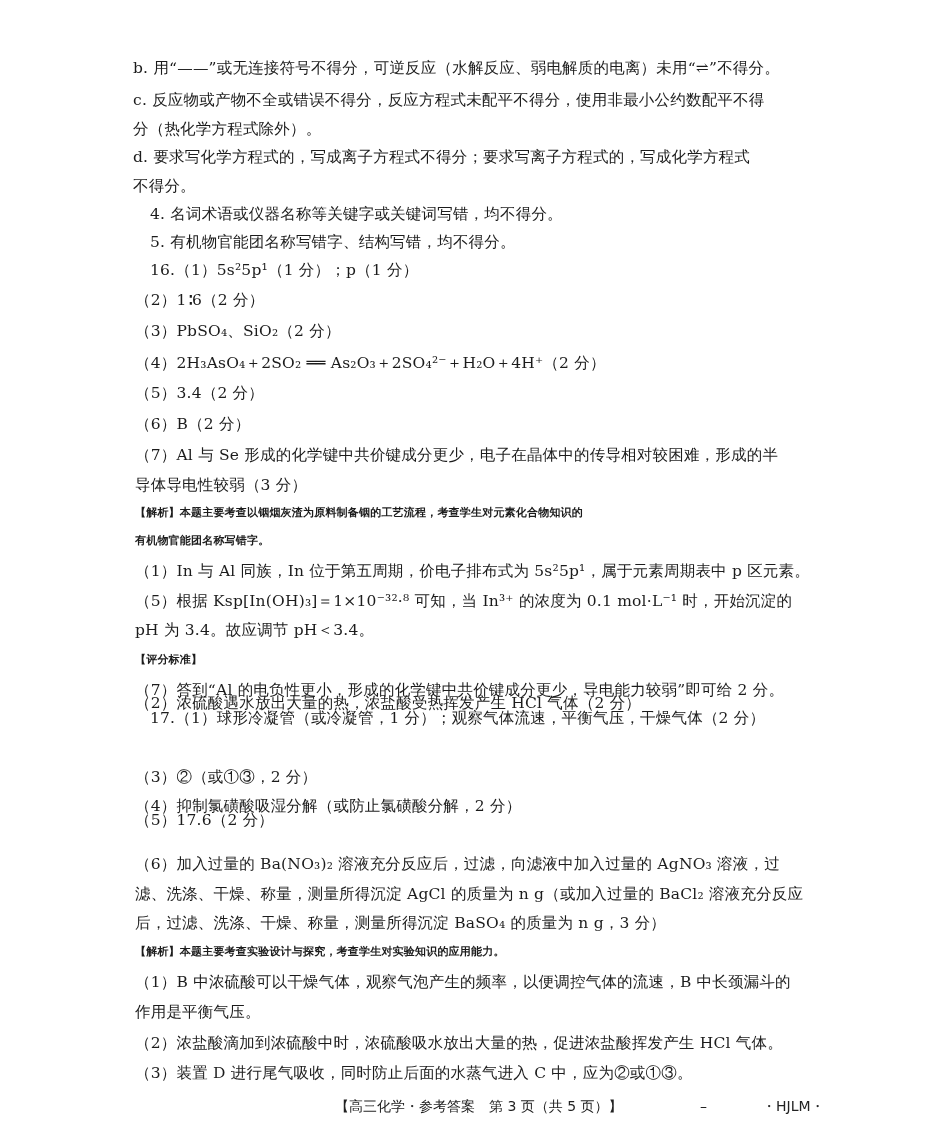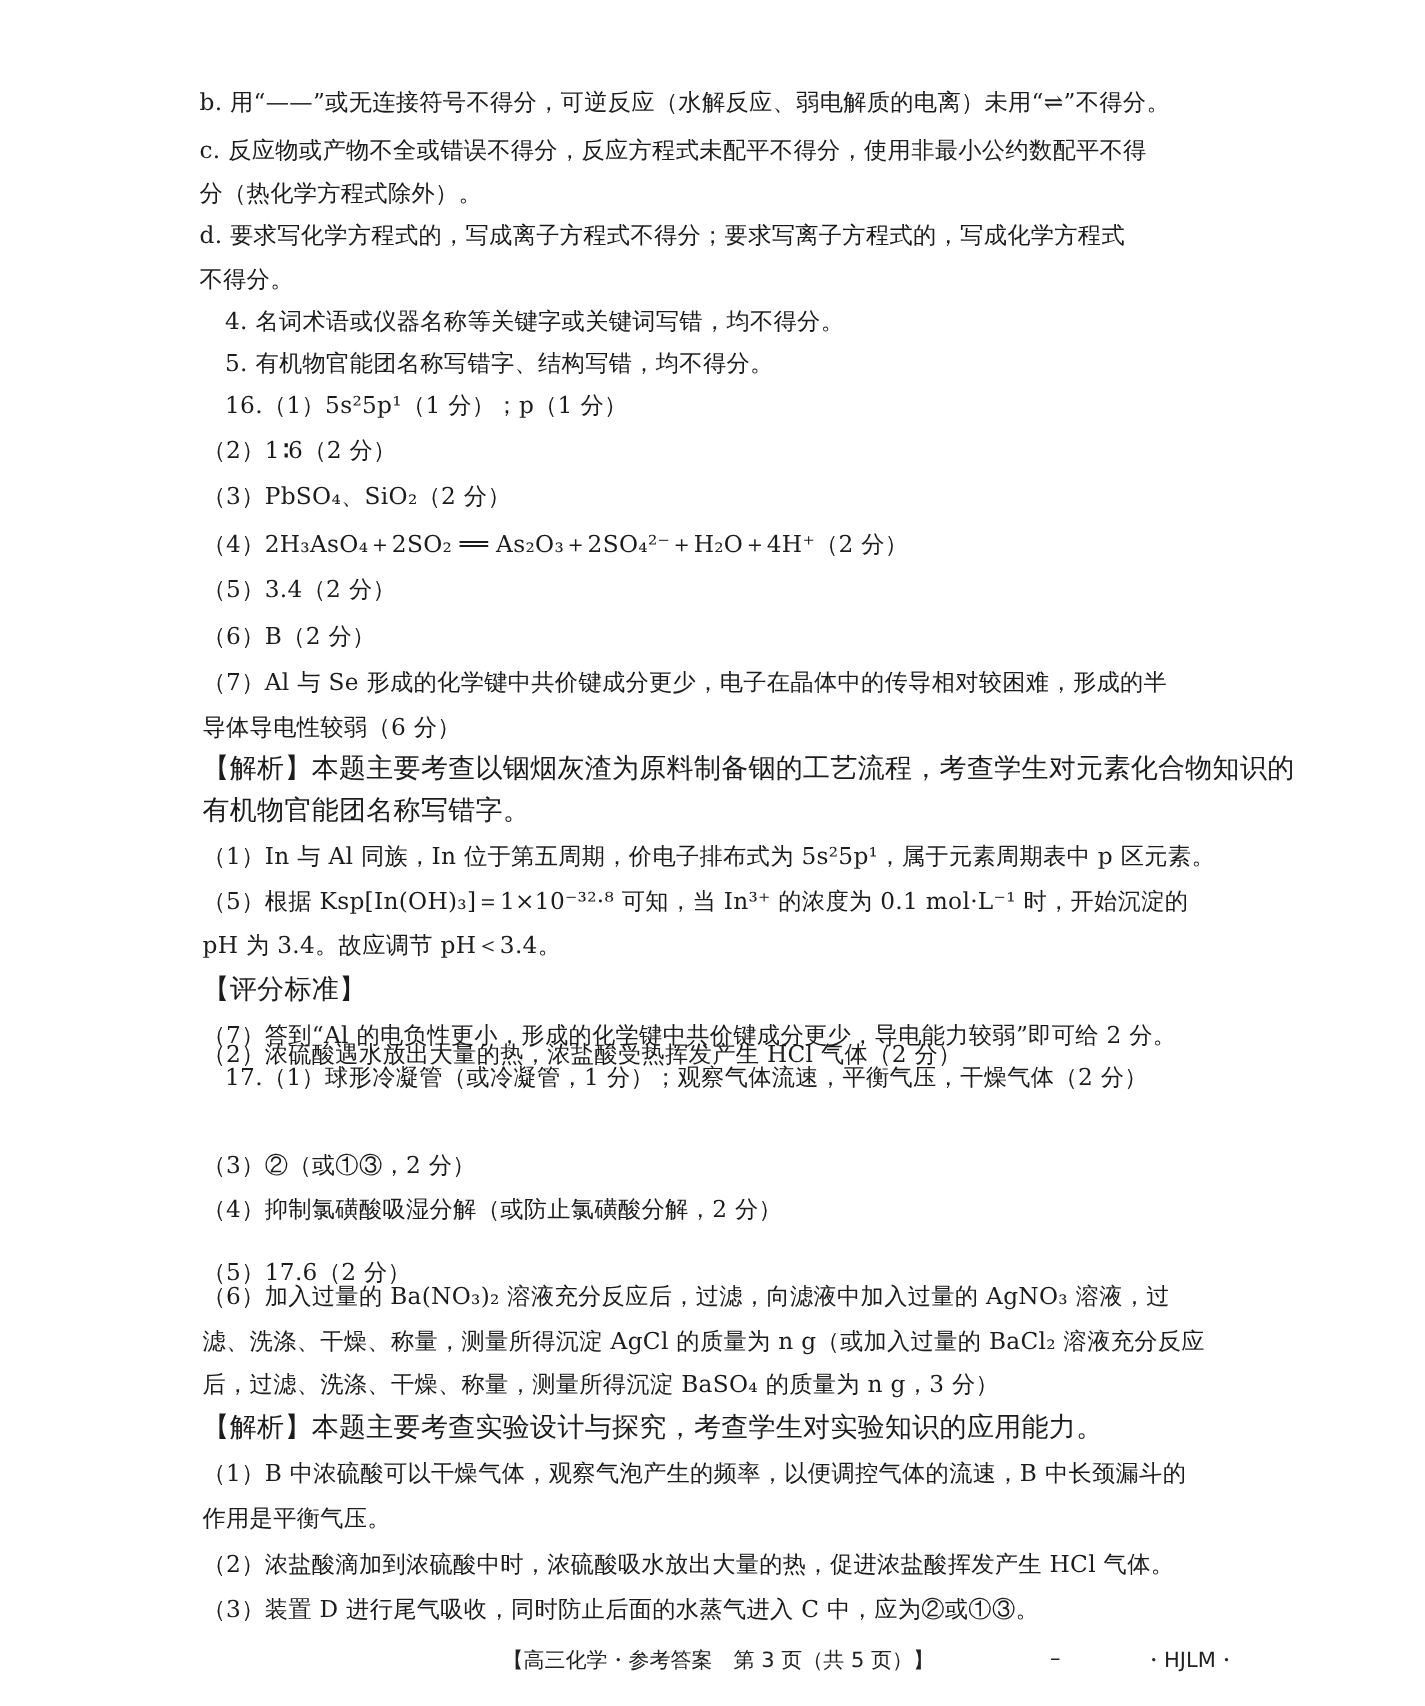--- a/index.html
+++ b/index.html
@@ -2,21 +2,21 @@
 <html><head>
 <meta charset="utf-8">
 <style>
   html, body { margin:0; padding:0; background:#ffffff; }
   body { width:950px; height:1137px; position:relative; overflow:hidden;
          font-family:"DejaVu Serif","Liberation Serif",serif; color:#1c1c1c; }
   .line { position:absolute; white-space:nowrap; font-size:15.5px; line-height:20px; letter-spacing:0.2px; }
   .l0 { left:133px; }
   .l2 { left:120px;margin-left:30px; }
   .l3 { left:135px; }
-  .bold { font-family:"DejaVu Sans","Liberation Sans",sans-serif; font-weight:normal; font-size:18px;text-align:center; }
+  .bold { font-family:"DejaVu Sans","Liberation Sans",sans-serif; font-weight:bold; font-size:11px;text-align:center; }
   .footer { position:absolute; top:1098px; font-size:14px; font-family:"DejaVu Sans","Liberation Sans",sans-serif; color:#222; }
 </style>
 </head>
 <body>
 
 <div>
 
   <div class="line l0" style="top:58px">b. 用“——”或无连接符号不得分，可逆反应（水解反应、弱电解质的电离）未用“⇌”不得分。</div>
   <div class="line l0" style="top:90px">c. 反应物或产物不全或错误不得分，反应方程式未配平不得分，使用非最小公约数配平不得</div>
   <div class="line l0" style="top:119px">分（热化学方程式除外）。</div>
@@ -25,36 +25,36 @@
   <div class="line l2" style="top:204px">4. 名词术语或仪器名称等关键字或关键词写错，均不得分。</div>
   <div class="line l2" style="top:232px">5. 有机物官能团名称写错字、结构写错，均不得分。</div>
 
   <div class="line l2" style="top:260px">16.（1）5s²5p¹（1 分）；p（1 分）</div>
   <div class="line l3" style="top:290px">（2）1∶6（2 分）</div>
   <div class="line l3" style="top:321px">（3）PbSO₄、SiO₂（2 分）</div>
   <div class="line l3" style="top:353px">（4）2H₃AsO₄＋2SO₂ ══ As₂O₃＋2SO₄²⁻＋H₂O＋4H⁺（2 分）</div>
   <div class="line l3" style="top:383px">（5）3.4（2 分）</div>
   <div class="line l3" style="top:414px">（6）B（2 分）</div>
   <div class="line l3" style="top:445px">（7）Al 与 Se 形成的化学键中共价键成分更少，电子在晶体中的传导相对较困难，形成的半</div>
-  <div class="line l3" style="top:475px">导体导电性较弱（6 分）</div>
+  <div class="line l3" style="top:475px">导体导电性较弱（3 分）</div>
 
   <div class="line l3 bold" style="top:503px">【解析】本题主要考查以铟烟灰渣为原料制备铟的工艺流程，考查学生对元素化合物知识的</div>
   <div class="line l3 bold" style="top:531px">有机物官能团名称写错字。</div>
   <div class="line l3" style="top:561px">（1）In 与 Al 同族，In 位于第五周期，价电子排布式为 5s²5p¹，属于元素周期表中 p 区元素。</div>
   <div class="line l3" style="top:591px">（5）根据 Ksp[In(OH)₃]＝1×10⁻³²·⁸ 可知，当 In³⁺ 的浓度为 0.1 mol·L⁻¹ 时，开始沉淀的</div>
   <div class="line l3" style="top:620px">pH 为 3.4。故应调节 pH＜3.4。</div>
 
   <div class="line l3 bold" style="top:650px">【评分标准】</div>
   <div class="line l3" style="top:680px">（7）答到“Al 的电负性更小，形成的化学键中共价键成分更少，导电能力较弱”即可给 2 分。</div>
 
   <div class="line l2" style="top:708px">17.（1）球形冷凝管（或冷凝管，1 分）；观察气体流速，平衡气压，干燥气体（2 分）</div>
   <div class="line l3" style="top:693px">（2）浓硫酸遇水放出大量的热，浓盐酸受热挥发产生 HCl 气体（2 分）</div>
   <div class="line l3" style="top:767px">（3）②（或①③，2 分）</div>
   <div class="line l3" style="top:796px">（4）抑制氯磺酸吸湿分解（或防止氯磺酸分解，2 分）</div>
-  <div class="line l3" style="top:838px">（5）17.6（2 分）</div>
+  <div class="line l3" style="top:810px">（5）17.6（2 分）</div>
   <div class="line l3" style="top:854px">（6）加入过量的 Ba(NO₃)₂ 溶液充分反应后，过滤，向滤液中加入过量的 AgNO₃ 溶液，过</div>
   <div class="line l3" style="top:884px">滤、洗涤、干燥、称量，测量所得沉淀 AgCl 的质量为 n g（或加入过量的 BaCl₂ 溶液充分反应</div>
   <div class="line l3" style="top:913px">后，过滤、洗涤、干燥、称量，测量所得沉淀 BaSO₄ 的质量为 n g，3 分）</div>
 
   <div class="line l3 bold" style="top:942px">【解析】本题主要考查实验设计与探究，考查学生对实验知识的应用能力。</div>
   <div class="line l3" style="top:972px">（1）B 中浓硫酸可以干燥气体，观察气泡产生的频率，以便调控气体的流速，B 中长颈漏斗的</div>
   <div class="line l3" style="top:1002px">作用是平衡气压。</div>
   <div class="line l3" style="top:1033px">（2）浓盐酸滴加到浓硫酸中时，浓硫酸吸水放出大量的热，促进浓盐酸挥发产生 HCl 气体。</div>
   <div class="line l3" style="top:1063px">（3）装置 D 进行尾气吸收，同时防止后面的水蒸气进入 C 中，应为②或①③。</div>
 

